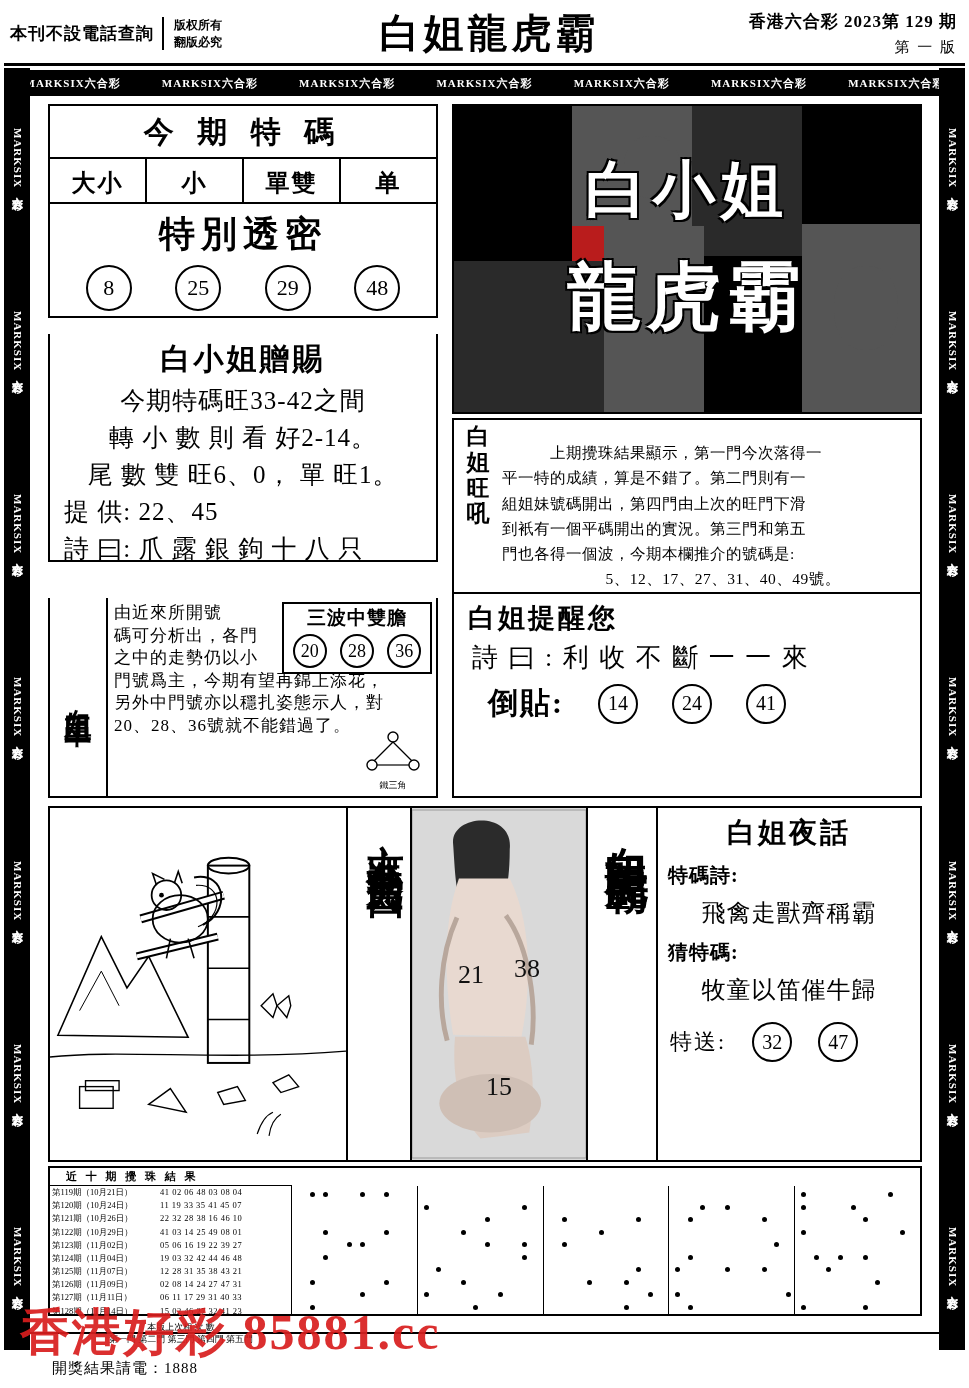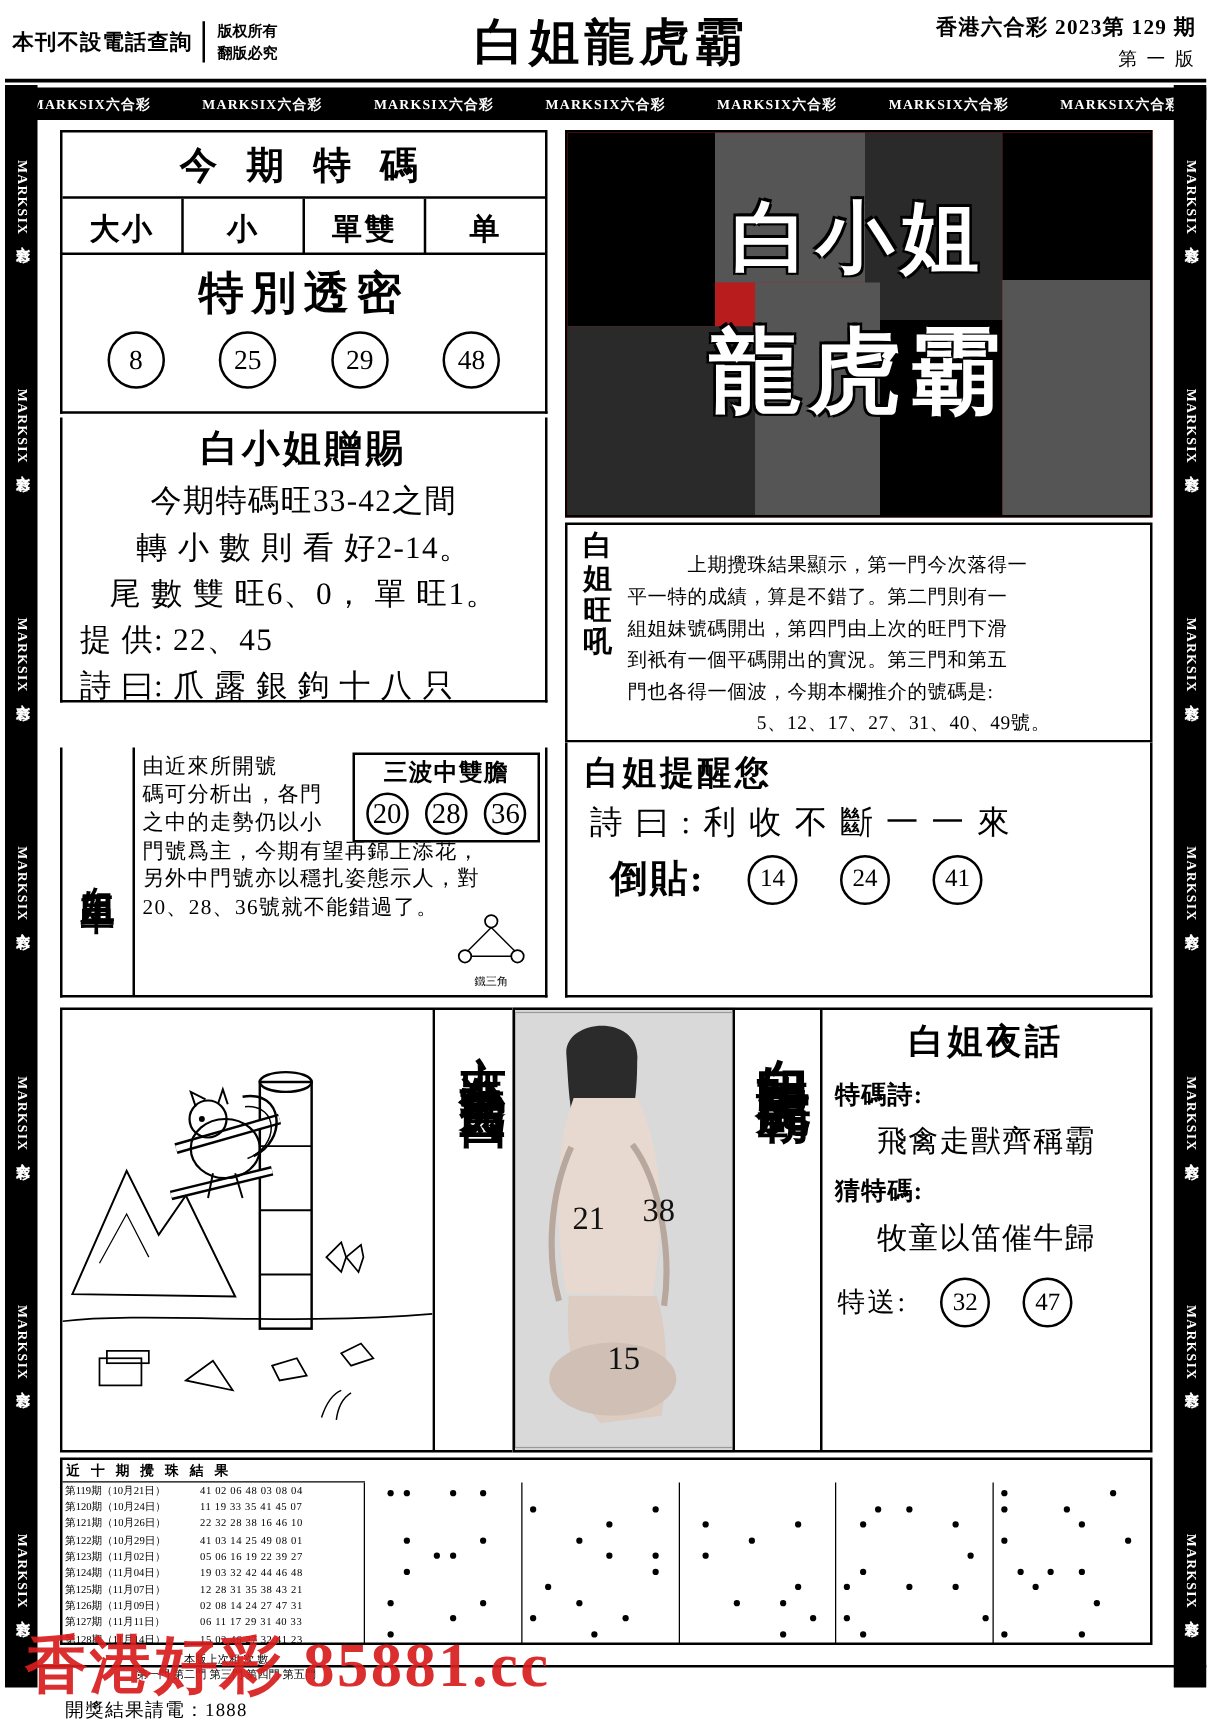--- a/index.html
+++ b/index.html
@@ -75,21 +75,21 @@
   }
   #b-today .row { display:flex; height:48px; }
   #b-today .row div {
     flex:1; display:flex; align-items:center; justify-content:center;
     font-size:24px; font-weight:bold; font-family:"Liberation Serif", serif;
     border-right:2px solid #000; letter-spacing:2px;
   }
   #b-today .row div:last-child { border-right:none; }
 
   
-  #b-reveal { left:48px; top:204px; width:390px; height:127px; border-top:none; }
+  #b-reveal { left:48px; top:204px; width:390px; height:114px; border-top:none; }
   #b-reveal .t {
     text-align:center; font-size:36px; font-weight:bold; letter-spacing:6px;
     padding:6px 0 2px; font-family:"Liberation Serif", serif;
   }
   .balls { display:flex; justify-content:space-around; align-items:center; padding:4px 14px 8px; }
   .ball {
     width:46px; height:46px; border:2px solid #000; border-radius:50%;
     display:flex; align-items:center; justify-content:center;
     font-size:22px; font-family:"Liberation Serif", serif;
   }
@@ -123,21 +123,21 @@
     letter-spacing:1px;
   }
   #wave-box {
     position:absolute; right:4px; top:4px; width:150px; border:2px solid #000; background:#fff;
   }
   #wave-box .wt {
     text-align:center; font-size:19px; font-weight:bold; font-family:"Liberation Serif", serif;
     letter-spacing:1px; padding:1px 0;
   }
   #wave-box .wb { display:flex; justify-content:space-around; padding:2px 2px 4px; }
-  #wave-box .wb .ball { width:34px; height:34px; font-size:23px; }
+  #wave-box .wb .ball { width:34px; height:34px; font-size:18px; }
   #tri { position:absolute; right:8px; bottom:4px; width:70px; text-align:center; }
   #tri .cap { font-size:9px; font-family:"Liberation Serif", serif; }
 
   
   #b-photo {
     left:452px; top:104px; width:470px; height:310px;
     background:#b91c1c; overflow:hidden;
   }
   .collage { position:absolute; inset:0; }
   .cblk { position:absolute; background:#2a2a2a; }
@@ -212,21 +212,21 @@
   #b-night .sub { font-size:20px; font-weight:bold; font-family:"Liberation Serif", serif; padding:6px 0 0 10px; letter-spacing:1px; }
   #b-night .line { font-size:24px; font-family:"Liberation Serif", serif; text-align:center; padding:8px 0 4px; letter-spacing:1px; }
   #night-send { display:flex; align-items:center; padding:12px 0 0 12px; }
   #night-send .lbl { font-size:22px; font-family:"Liberation Serif", serif; letter-spacing:2px; }
   #night-send .ball { width:40px; height:40px; font-size:20px; margin-left:26px; }
 
   
   #b-results { left:48px; top:1166px; width:874px; height:150px; }
   #res-head {
     font-size:11px; font-weight:bold; font-family:"Liberation Serif", serif;
-    border-bottom:1px solid #000; padding:1px 3px; letter-spacing:3px; width:242px;
+    border-bottom:1px solid #000; padding:1px 16px; letter-spacing:3px; width:242px;
   }
   #res-grid { display:flex; height:calc(100% - 16px); }
   #res-left { width:242px; border-right:1px solid #000; }
   #res-left .r {
     display:flex; font-size:8.5px; font-family:"Liberation Serif", serif;
     line-height:1.55; padding:0 2px; white-space:nowrap;
   }
   #res-left .r .lbl { width:108px; }
   #res-left .r .nums { flex:1; letter-spacing:0.5px; }
   .dotcol { flex:1; border-right:1px solid #000; position:relative; }

